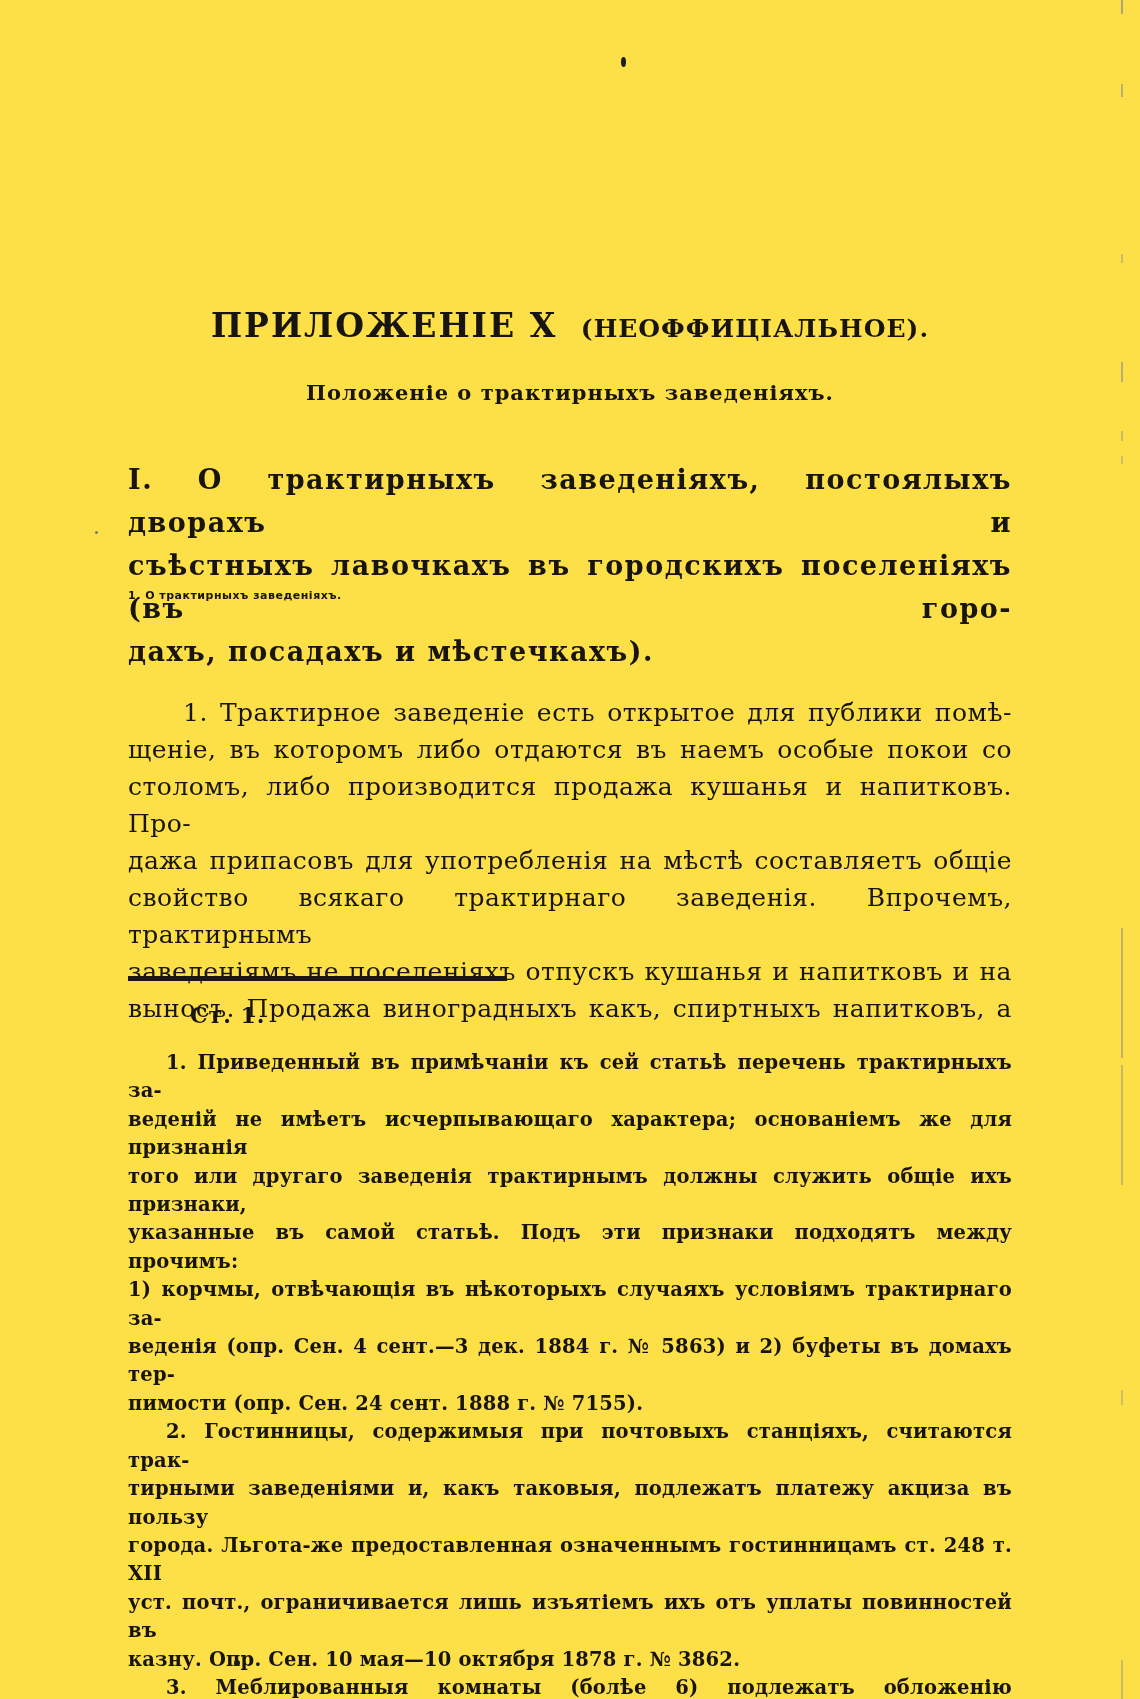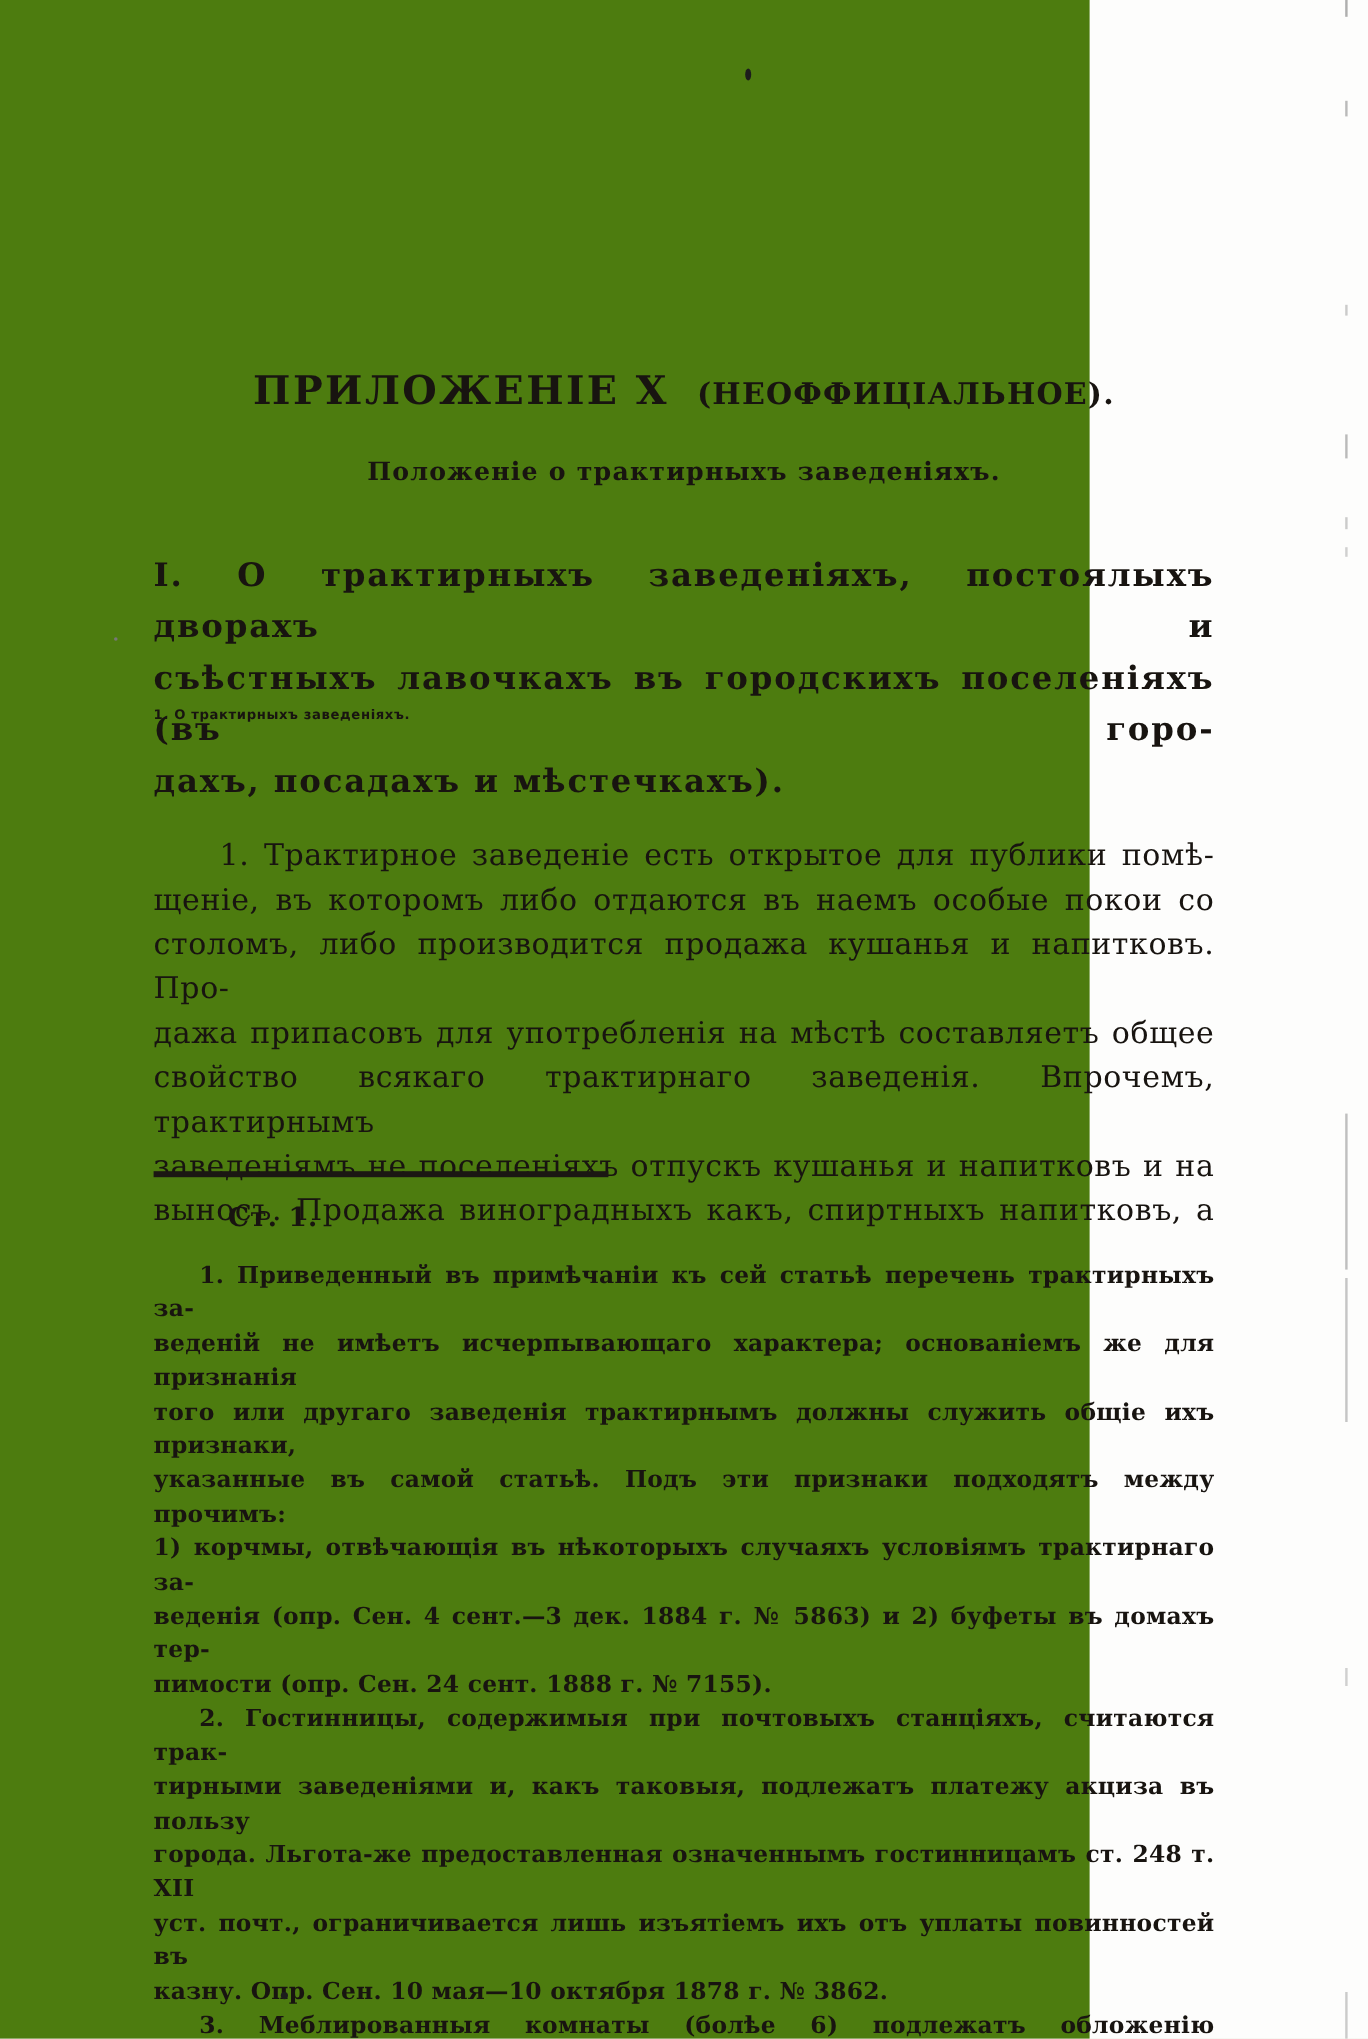--- a/index.html
+++ b/index.html
@@ -9,23 +9,23 @@
   }
   body {
     width: 1140px;
     height: 1699px;
     overflow: hidden;
     font-family: "DejaVu Serif", serif;
     color: #181410;
   }
   .page {
     position: relative;
-    width: 908px;
+    width: 1140px;
     height: 1699px;
-    background: #4d7c0f;
+    background: #fde047;
   }
   .block {
     position: absolute;
     left: 128px;
     width: 884px;
   }
   
   .appendix {
     top: 306px;
     text-align: center;
@@ -149,21 +149,21 @@
     <div class="centerline">дахъ, посадахъ и мѣстечкахъ).</div>
   </div>
 
   <div class="block subsection-heading">1. О трактирныхъ заведеніяхъ.</div>
 
 
   <div class="block article">
     <div class="jline indent">1. Трактирное заведеніе есть открытое для публики помѣ-</div>
     <div class="jline">щеніе, въ которомъ либо отдаются въ наемъ особые покои со</div>
     <div class="jline">столомъ, либо производится продажа кушанья и напитковъ. Про-</div>
-    <div class="jline">дажа припасовъ для употребленія на мѣстѣ составляетъ общее</div>
+    <div class="jline">дажа припасовъ для употребленія на мѣстѣ составляетъ общіе</div>
     <div class="jline">свойство всякаго трактирнаго заведенія. Впрочемъ, трактирнымъ</div>
     <div class="jline">заведеніямъ не поселеніяхъ отпускъ кушанья и напитковъ и на</div>
     <div class="jline">выносъ. Продажа виноградныхъ какъ, спиртныхъ напитковъ, а</div>
   </div>
 
   <div class="rule"></div>
 
   <div class="block article-label">Ст. 1.</div>
 
   <div class="block footnotes">

